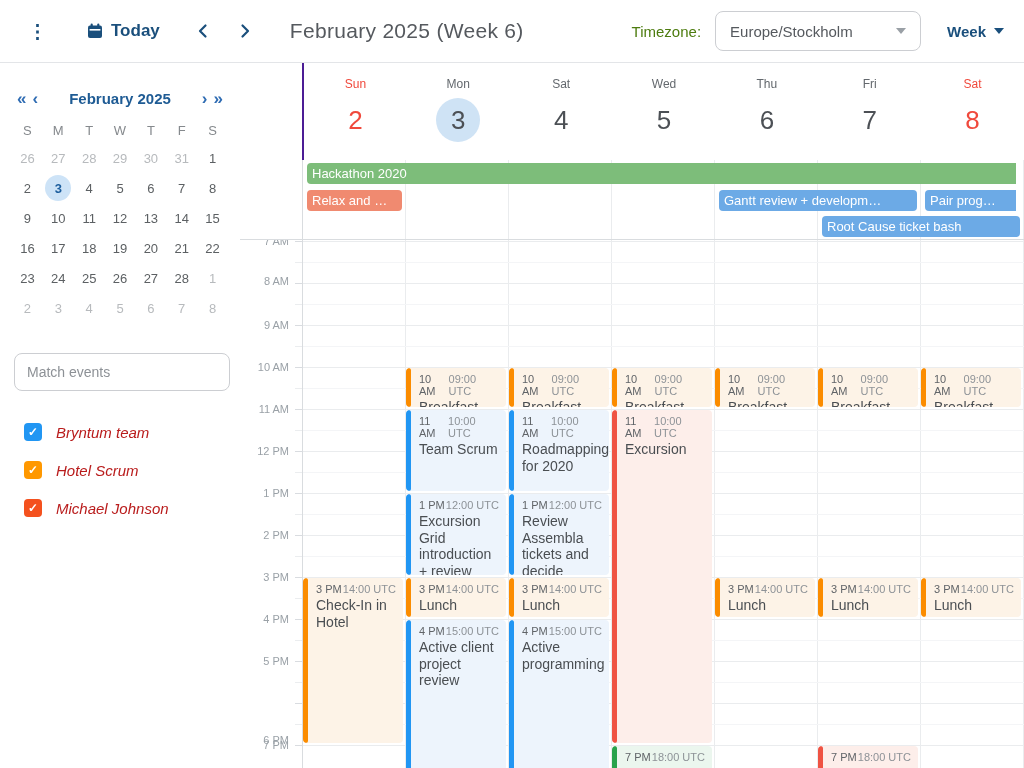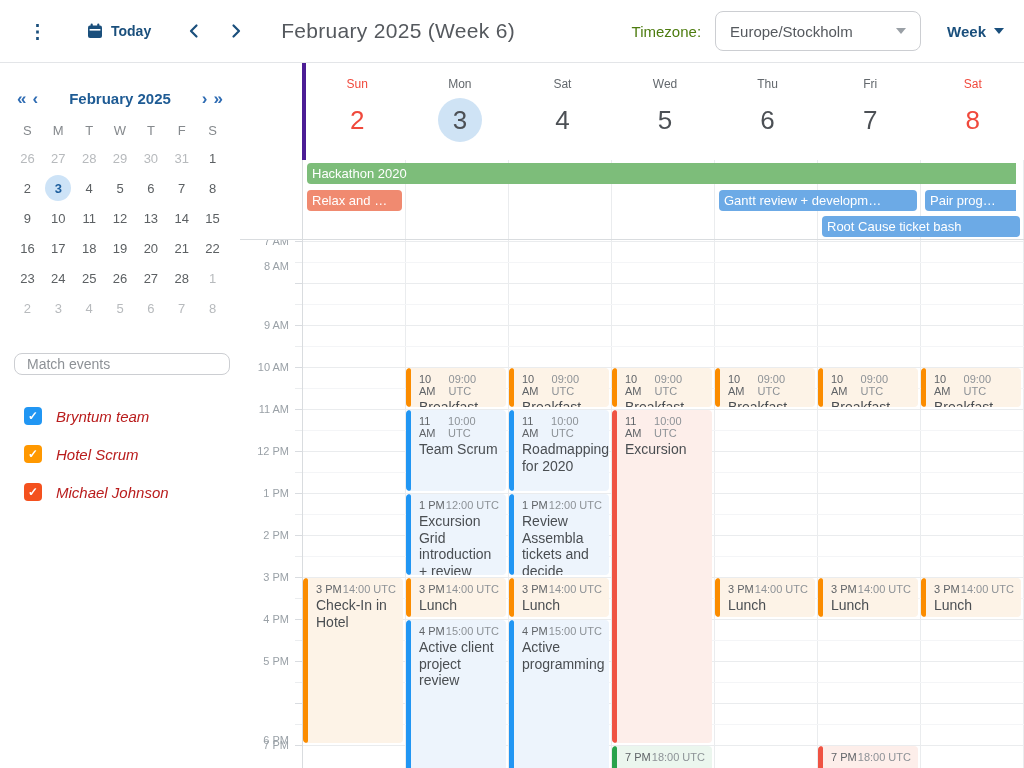--- a/index.html
+++ b/index.html
@@ -2,21 +2,21 @@
 <html><head>
 <meta charset="utf-8">
 <style>
   * { margin:0; padding:0; box-sizing:border-box; }
   html,body { width:1024px; height:768px; overflow:hidden; background:#fff;
               font-family:"Liberation Sans", sans-serif; color:#4c5055; }
 
   
   .toolbar { height:63px; display:flex; align-items:center; border-bottom:1px solid #e3e5e8; padding:0 20px 0 18px; }
   .menu-dots { font-size:19px; font-weight:700; color:#1a4f7c; padding:6px 10px; cursor:pointer; letter-spacing:0; }
-  .today-btn { display:flex; align-items:center; gap:8px; color:#1a4f7c; font-weight:700; font-size:14px; margin-left:30px; cursor:pointer; }
+  .today-btn { display:flex; align-items:center; gap:8px; color:#1a4f7c; font-weight:700; font-size:17px; margin-left:30px; cursor:pointer; }
   .nav-chevron { margin-left:34px; cursor:pointer; display:flex; align-items:center; }
   .nav-chevron.next { margin-left:24px; }
   .toolbar-title { font-size:21px; color:#55595e; margin-left:36px; letter-spacing:.3px; }
   .toolbar-spacer { flex:1; }
   .tz-label { font-size:15px; color:#4d7c0f; margin-right:14px; }
   .tz-select { width:206px; height:40px; border:1px solid #ccced2; border-radius:8px; display:flex; align-items:center;
                padding:0 14px; font-size:15px; color:#55595e; cursor:pointer; background:#fff; }
   .tz-select .caret { margin-left:auto; }
   .caret { width:0; height:0; border-left:5px solid transparent; border-right:5px solid transparent; border-top:6px solid #9aa0a6; }
   .view-select { display:flex; align-items:center; gap:8px; color:#1a4f7c; font-weight:700; font-size:15px; margin-left:26px; cursor:pointer; }
@@ -33,33 +33,33 @@
   .mini-title { flex:1; text-align:center; color:#1e5b94; font-weight:700; font-size:15px; }
   .mini-grid { padding:6px 12px 0 12px; }
   .mini-row { display:flex; }
   .mini-cell { width:31px; height:30px; display:flex; align-items:center; justify-content:center; font-size:13px; color:#5c6063; cursor:pointer; }
   .mini-cell.dow { color:#85898d; height:26px; cursor:default; }
   .mini-cell.muted { color:#b7babd; }
   .mini-cell.today span { background:#cde3f7; color:#1c5e9e; font-weight:700; width:26px; height:26px; border-radius:50%;
                           display:flex; align-items:center; justify-content:center; }
 
   
-  .match-input { margin:30px 8px 0 14px; width:216px; height:22px; border:1px solid #ccced2; border-radius:8px;
+  .match-input { margin:30px 8px 0 14px; width:216px; height:38px; border:1px solid #ccced2; border-radius:8px;
                  padding:0 12px; font-size:14px; color:#55595e; font-family:"Liberation Sans",sans-serif; outline:none; }
   .match-input::placeholder { color:#8d9196; }
   .filters { margin-top:22px; }
   .filter-row { display:flex; align-items:center; gap:14px; padding:10px 14px 10px 24px; cursor:pointer; }
   .checkbox { width:18px; height:18px; border-radius:4px; display:flex; align-items:center; justify-content:center;
               color:#fff; font-size:12px; font-weight:700; flex:none; }
   .filter-label { font-size:15px; color:#b91c1c;font-style:italic; }
 
   
   .week-header { height:97px; display:flex; flex:none; }
   .gutter-spacer { width:62px; flex:none; }
-  .day-headers { flex:1; display:flex; border-left:4px solid #4c1d95; }
+  .day-headers { flex:1; display:flex; border-left:2px solid #4c1d95; }
   .day-header { flex:1; display:flex; flex-direction:column; align-items:center; padding-top:14px; cursor:pointer; }
   .day-name { font-size:12px; color:#63686d; }
   .day-num-wrap { width:44px; height:44px; margin-top:7px; display:flex; align-items:center; justify-content:center; border-radius:50%; }
   .day-num-wrap.today { background:#cfe3f5; }
   .day-num { font-size:26px; color:#4c5055; font-weight:400; }
   .weekend .day-name, .weekend .day-num { color:#f0493c; }
 
   
   .allday-row { height:80px; flex:none; display:flex; border-bottom:1px solid #d9dcdf; }
   .allday-canvas { flex:1; position:relative; border-left:1px solid #d9dcdf; }
@@ -367,21 +367,21 @@
           <div class="allday-bar" style="background: rgb(108, 170, 230); top: 29.5px; left: calc(57.1429% + 4px); width: calc(28.5714% - 8px);">Gantt review + developm…</div>
           <div class="allday-bar has-arrow" style="background: rgb(108, 170, 230); top: 29.5px; left: calc(85.7143% + 4px); width: calc(14.2857% - 12px);">Pair prog…</div>
           <div class="allday-bar" style="background: rgb(108, 170, 230); top: 56px; left: calc(71.4286% + 4px); width: calc(28.5714% - 8px);">Root Cause ticket bash</div>
         </div>
     </div>
     <div class="grid-scroll">
       <div class="gutter" id="gutter">
           <div class="time-label" style="top: 1px;">7 AM</div>
           <div class="tick" style="top: 1px;"></div>
           <div class="tick half" style="top: 22px;"></div>
-          <div class="time-label" style="top: 26px;">8 AM</div>
+          <div class="time-label" style="top: 41px;">8 AM</div>
           <div class="tick" style="top: 43px;"></div>
           <div class="tick half" style="top: 64px;"></div>
           <div class="time-label" style="top: 85px;">9 AM</div>
           <div class="tick" style="top: 85px;"></div>
           <div class="tick half" style="top: 106px;"></div>
           <div class="time-label" style="top: 127px;">10 AM</div>
           <div class="tick" style="top: 127px;"></div>
           <div class="tick half" style="top: 148px;"></div>
           <div class="time-label" style="top: 169px;">11 AM</div>
           <div class="tick" style="top: 169px;"></div>

